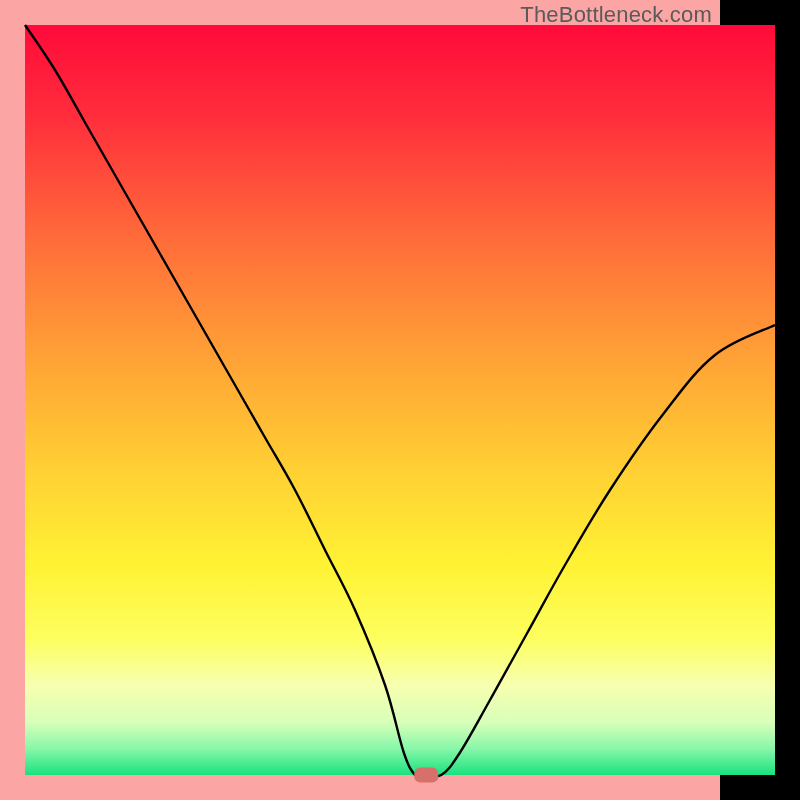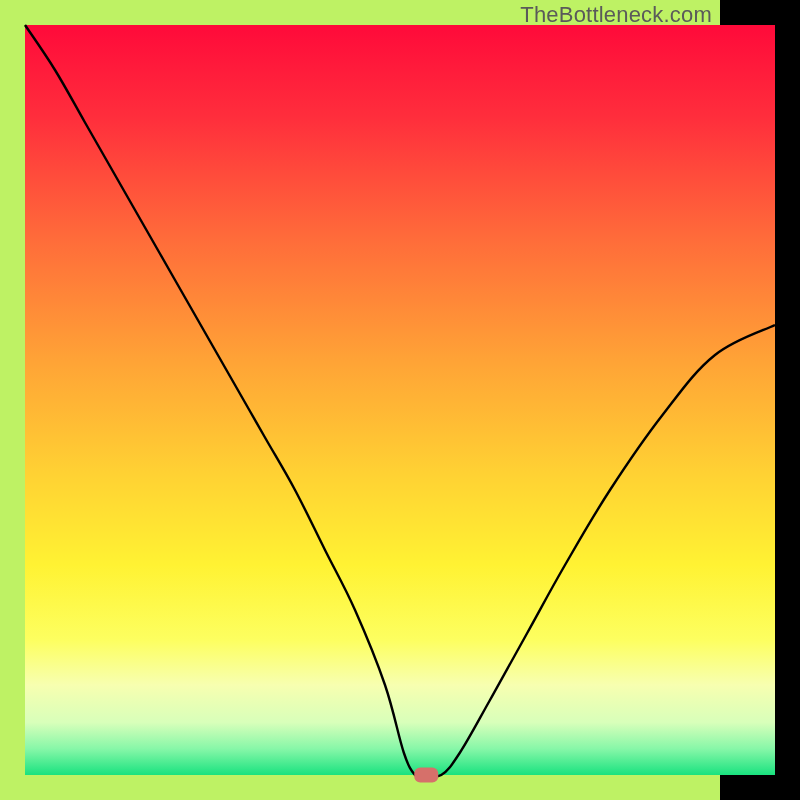--- a/index.html
+++ b/index.html
@@ -8,21 +8,21 @@
     width: 800px;
     height: 800px;
     background: #000;
     font-family: Arial, Helvetica, sans-serif;
     overflow: hidden;
   }
   .frame {
     position: relative;
     width: 720px;
     height: 800px;
-    background: #bef264;
+    background: #fca5a5;
   }
   .watermark {
     position: absolute;
     top: 2px;
     right: 8px;
     color: #5a5a5a;
     font-size: 22px;
     font-weight: 500;
     letter-spacing: 0.2px;
     z-index: 10;

